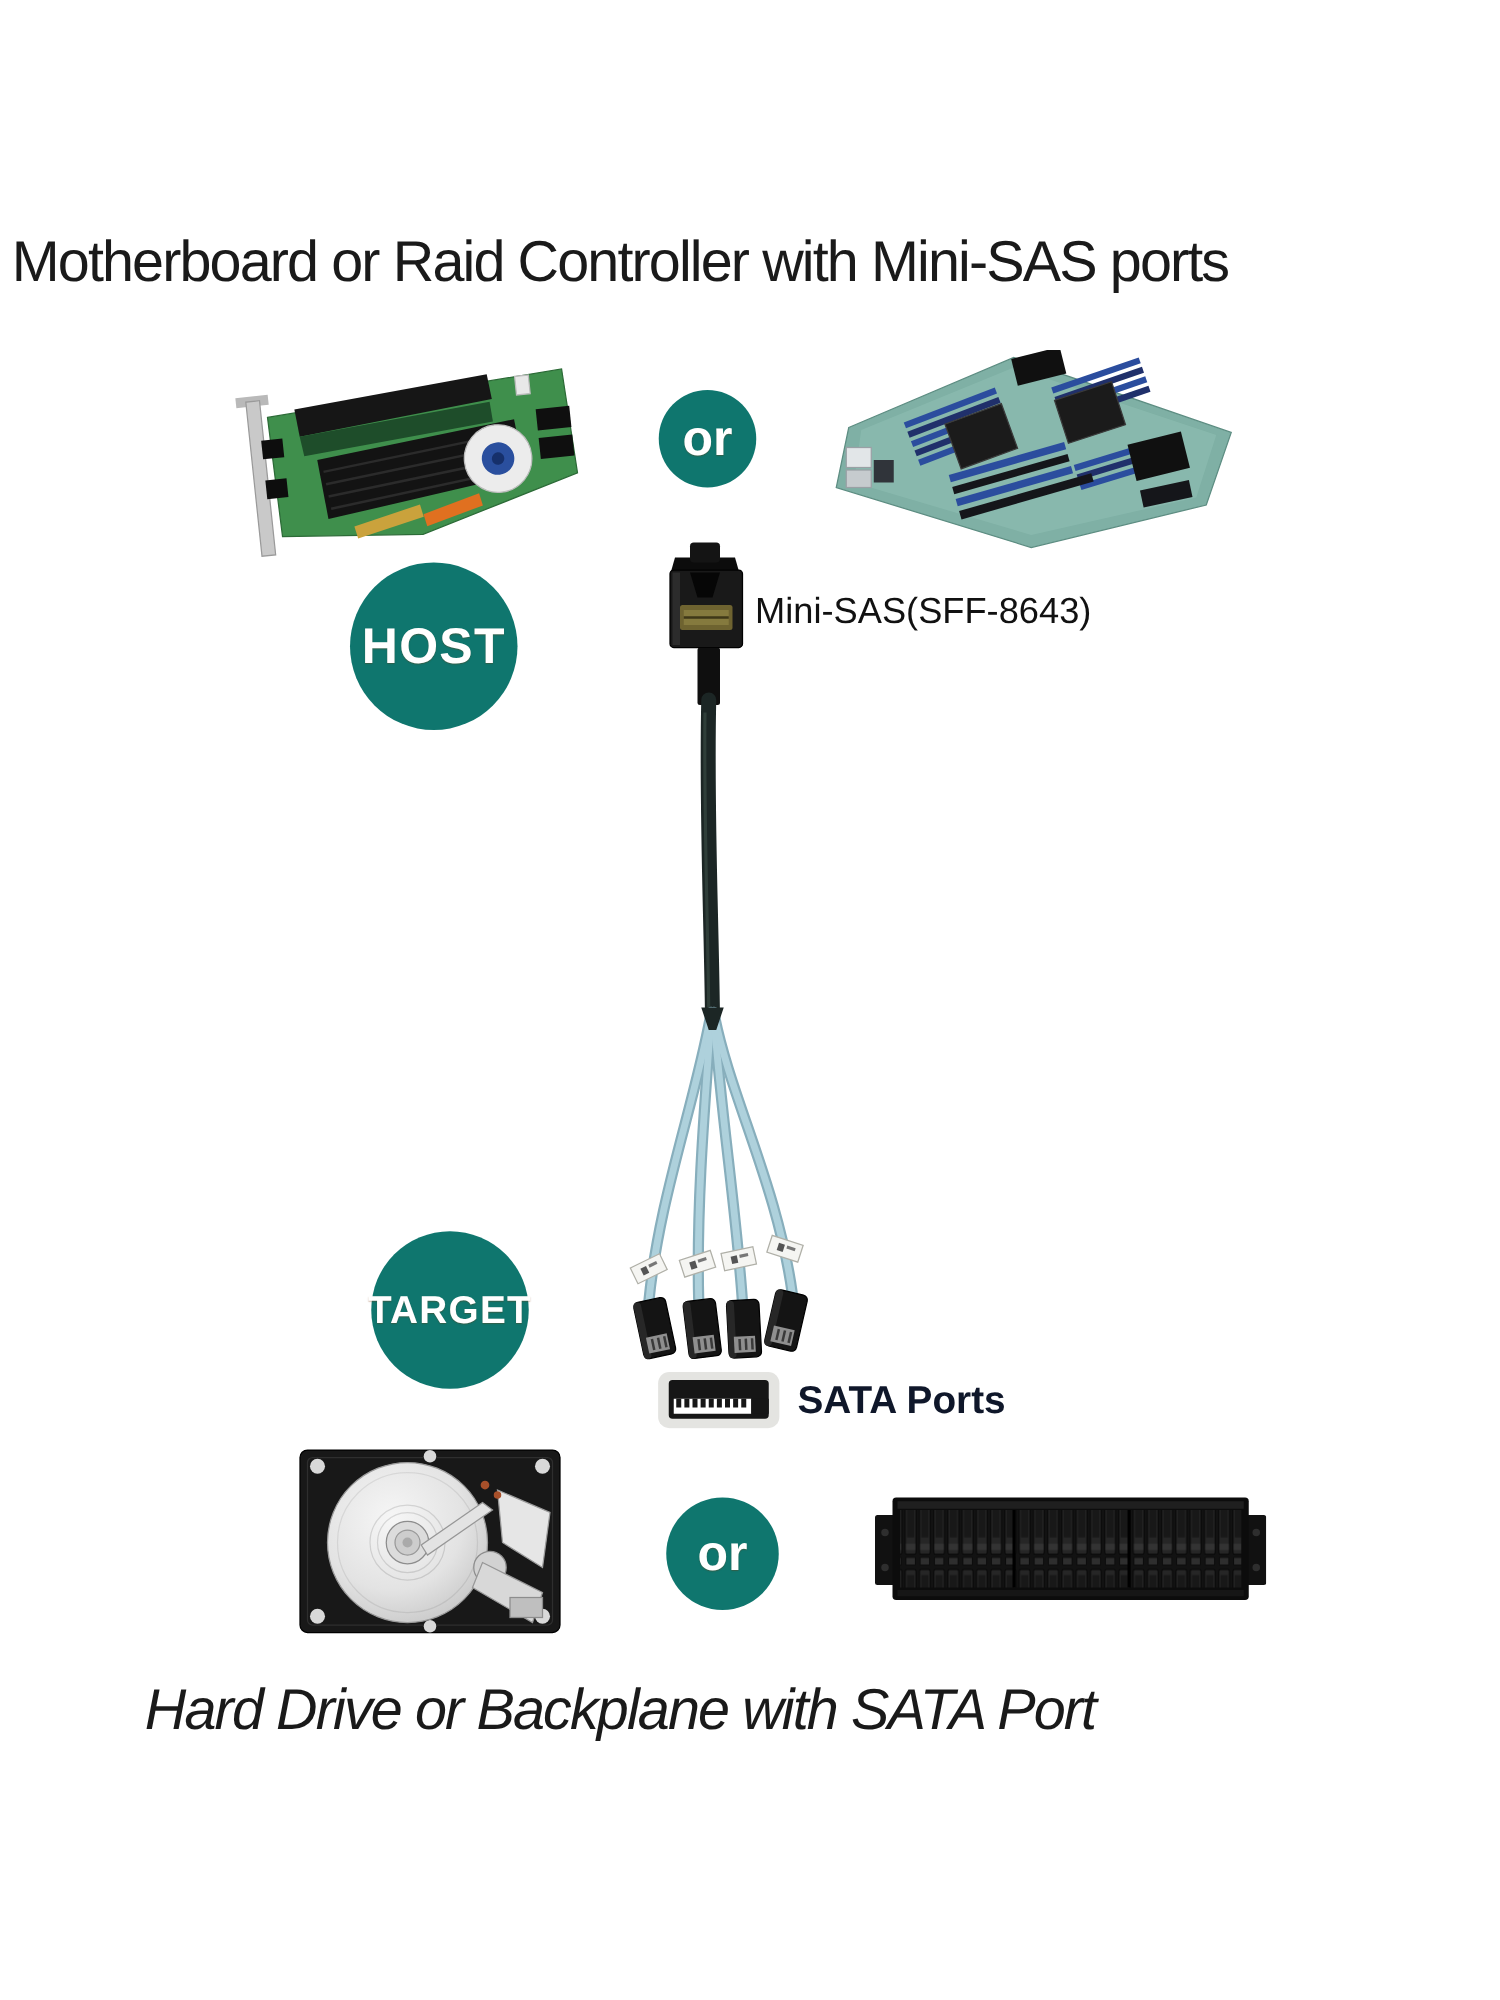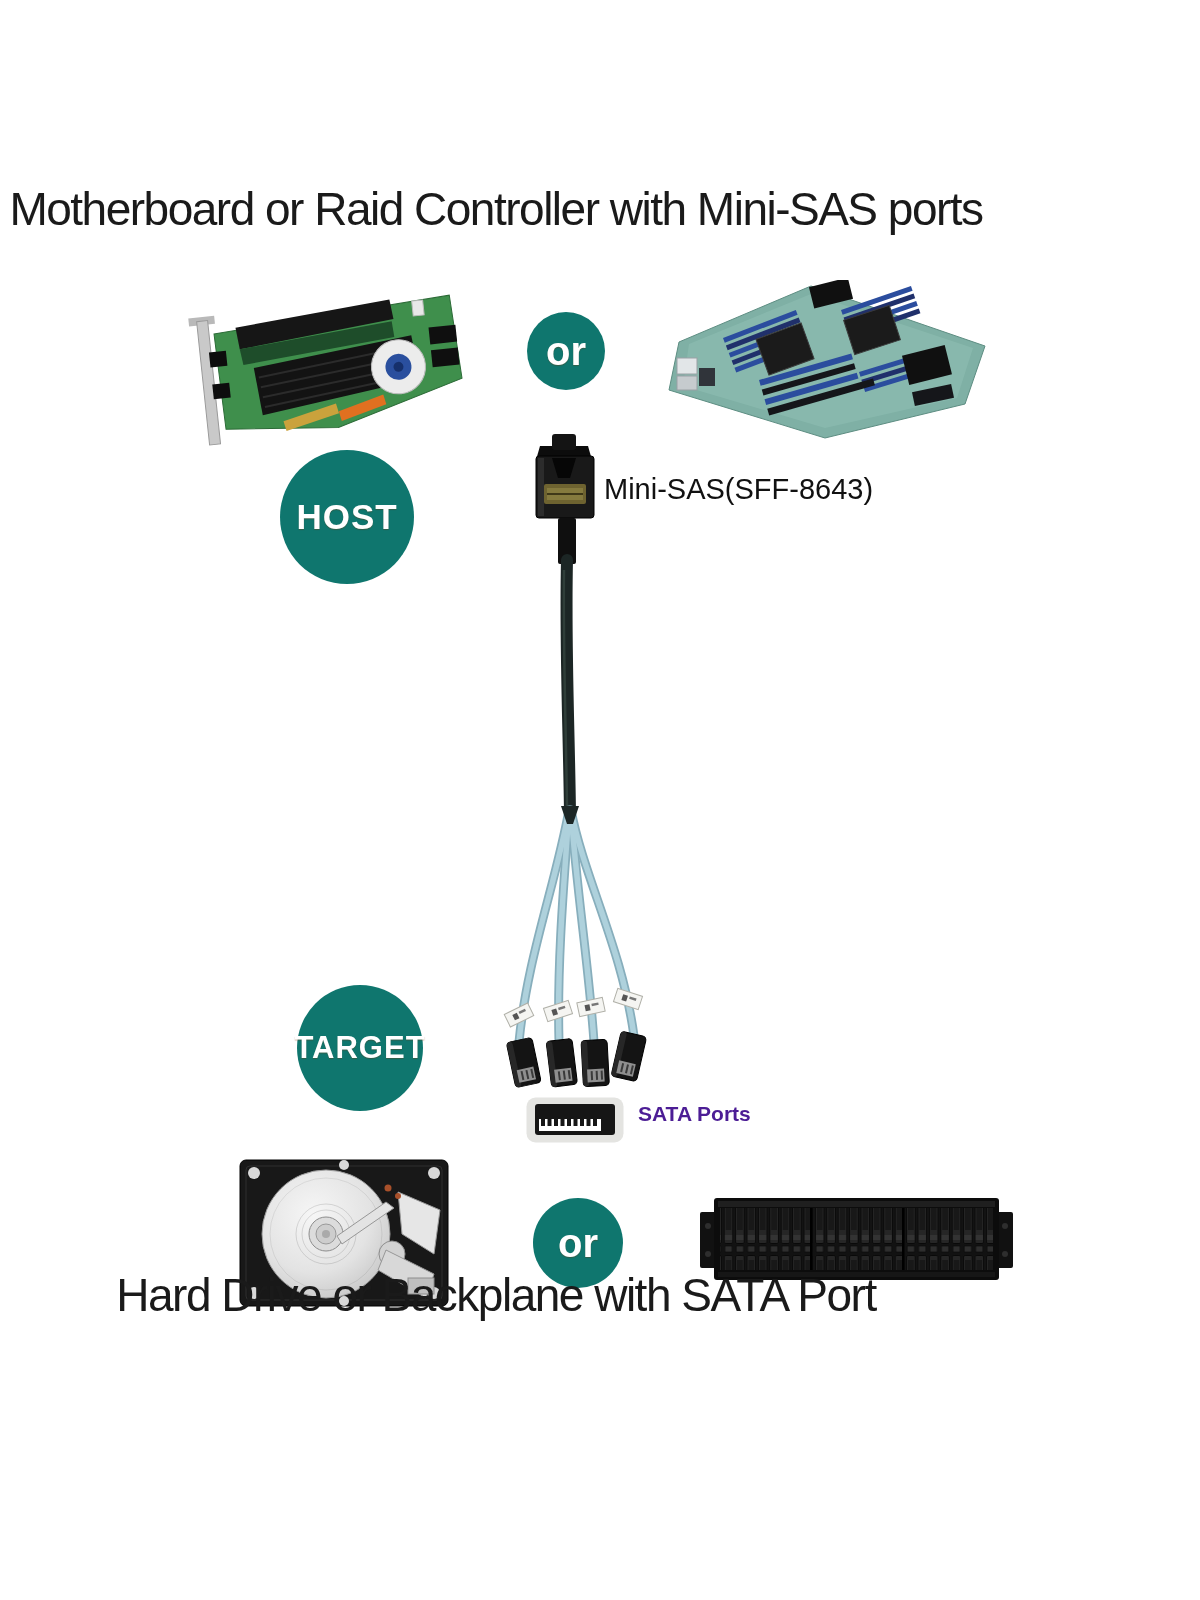--- a/index.html
+++ b/index.html
@@ -5,32 +5,32 @@
   html,body{margin:0;padding:0;background:#fff;}
   .canvas{
     position:relative;width:1200px;height:1600px;background:#ffffff;
     font-family:"Liberation Sans", sans-serif;color:#1b1b1b;overflow:hidden;
   }
   .abs{position:absolute;}
   .title{
     left:0;top:182px;width:992px;text-align:center;
     font-size:46px;letter-spacing:-1.5px;color:#1a1a1a;white-space:nowrap;
   }
-  .title.bottom{top:1268px;}
+  .title.bottom{top:1340px;font-style:italic;}
   .badge{
     border-radius:50%;background:#0f766e;color:#ffffff;
     display:flex;align-items:center;justify-content:center;
     font-weight:bold;text-shadow:0 1px 1px rgba(120,50,0,.35);
   }
   .badge.or-top{left:527px;top:312px;width:78px;height:78px;font-size:40px;}
   .badge.or-bottom{left:533px;top:1198px;width:90px;height:90px;font-size:40px;}
-  .badge.host{left:280px;top:450px;width:134px;height:134px;font-size:35px;letter-spacing:1px;}
+  .badge.host{left:280px;top:450px;width:134px;height:134px;font-size:40px;letter-spacing:1px;}
   .badge.target{left:283px;top:985px;width:126px;height:126px;font-size:31px;letter-spacing:1px;margin-left:14px;}
   .conn-label{left:604px;top:473px;font-size:29px;color:#111;}
-  .sata-label{left:638px;top:1102px;font-size:21px;font-weight:bold;color:#4c1d95;}
+  .sata-label{left:638px;top:1102px;font-size:31px;font-weight:bold;color:#0f172a;}
   svg{display:block;}
 </style>
 </head>
 <body>
 
 <div class="canvas">
 
   <div class="abs title">Motherboard or Raid Controller with Mini-SAS ports</div>
 
   <div class="abs" style="left:182px;top:282px;width:296px;height:168px;">

